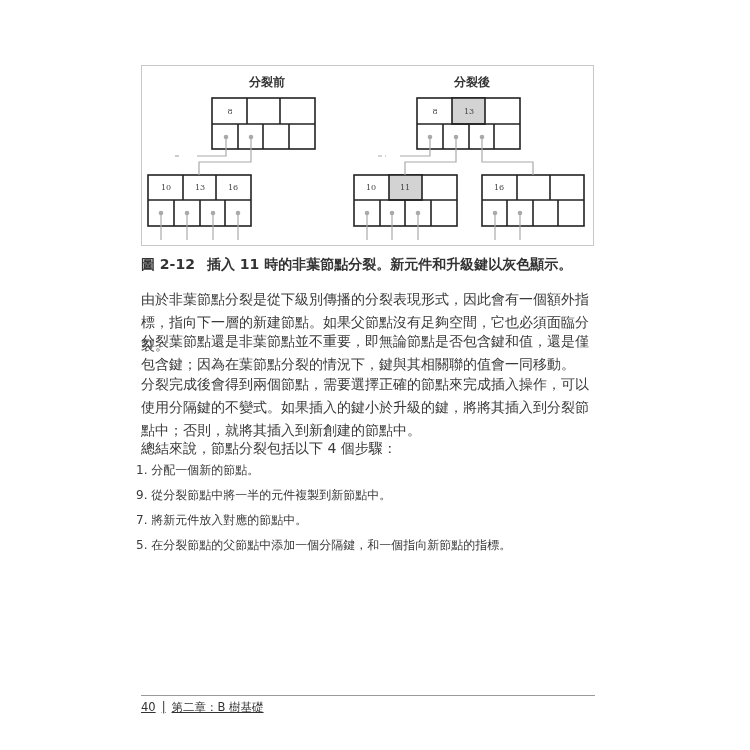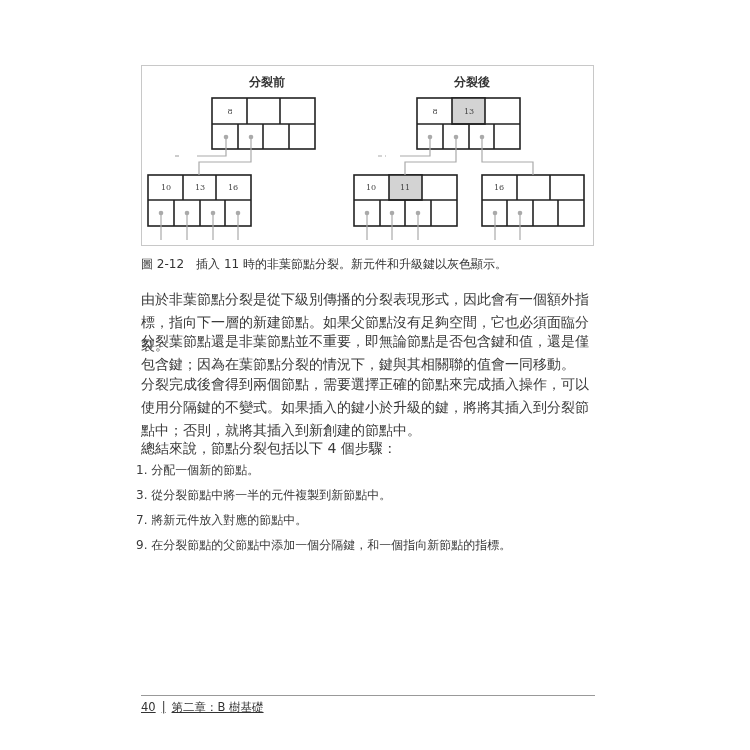--- a/index.html
+++ b/index.html
@@ -2,21 +2,21 @@
 <html><head>
 <meta charset="utf-8">
 <style>
   html, body { margin:0; padding:0; background:#ffffff; }
   body { width:750px; height:750px; position:relative; overflow:hidden;
          font-family:"DejaVu Sans", sans-serif; color:#333; }
   .figure-frame { position:absolute; left:141px; top:65px; width:453px; height:181px;
                   border:1px solid #c8c8c8; box-sizing:border-box; }
   .fig-title { position:absolute; font-size:12px; font-weight:bold; color:#333; }
   svg.diagram { position:absolute; left:0; top:0; }
-  .caption { position:absolute; left:141px; top:256px; font-size:12px; font-weight:normal; color:#333; }
+  .caption { position:absolute; left:141px; top:256px; font-size:14px; font-weight:bold; color:#333; }
   .caption .num { margin-right:12px; }
   .para { position:absolute; left:141px; width:460px; font-size:14px; line-height:23px; color:#3a3a3a; }
   .list-item { position:absolute; left:136px; font-size:12px; color:#3a3a3a; }
   .footer-rule { position:absolute; left:141px; top:695px; width:454px; height:1px; background:#999; }
   .footer { position:absolute; left:141px; top:700px; font-size:11.5px; color:#333;text-decoration:underline; }
   .footer .sep { margin:0 6px; }
 </style>
 </head>
 <body>
 
@@ -125,20 +125,20 @@
 <div class="caption">
   <span class="num">圖 2-12</span><span>插入 11 時的非葉節點分裂。新元件和升級鍵以灰色顯示。</span>
 </div>
 
 <div class="para" style="top:288px;">由於非葉節點分裂是從下級別傳播的分裂表現形式，因此會有一個額外指標，指向下一層的新建節點。如果父節點沒有足夠空間，它也必須面臨分裂。</div>
 <div class="para" style="top:330px;">分裂葉節點還是非葉節點並不重要，即無論節點是否包含鍵和值，還是僅包含鍵；因為在葉節點分裂的情況下，鍵與其相關聯的值會一同移動。</div>
 <div class="para" style="top:373px;">分裂完成後會得到兩個節點，需要選擇正確的節點來完成插入操作，可以使用分隔鍵的不變式。如果插入的鍵小於升級的鍵，將將其插入到分裂節點中；否則，就將其插入到新創建的節點中。</div>
 <div class="para" style="top:437px;">總結來說，節點分裂包括以下 4 個步驟：</div>
 
 <div class="list-item" style="top:462px;">1. 分配一個新的節點。</div>
-<div class="list-item" style="top:487px;">3. 從分裂節點中將一半的元件複製到新節點中。</div>
+<div class="list-item" style="top:487px;">9. 從分裂節點中將一半的元件複製到新節點中。</div>
 <div class="list-item" style="top:512px;">7. 將新元件放入對應的節點中。</div>
-<div class="list-item" style="top:537px;">9. 在分裂節點的父節點中添加一個分隔鍵，和一個指向新節點的指標。</div>
+<div class="list-item" style="top:537px;">5. 在分裂節點的父節點中添加一個分隔鍵，和一個指向新節點的指標。</div>
 
 <div class="footer-rule"></div>
 <div class="footer">
   <span>40</span><span class="sep">|</span><span>第二章：B 樹基礎</span>
 </div>
 
 </body></html>

